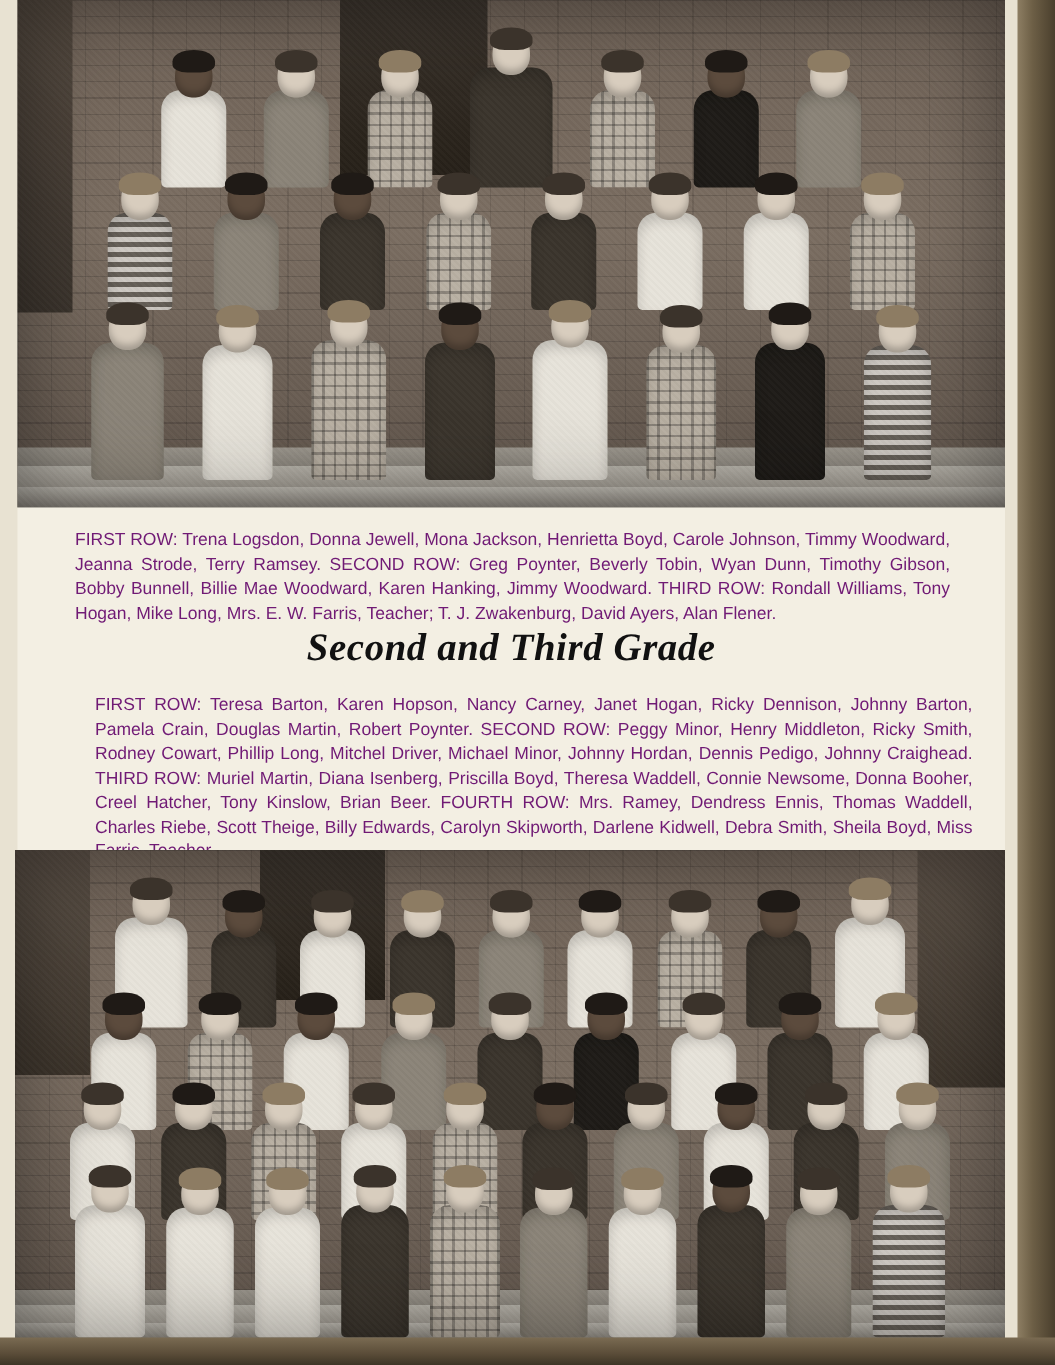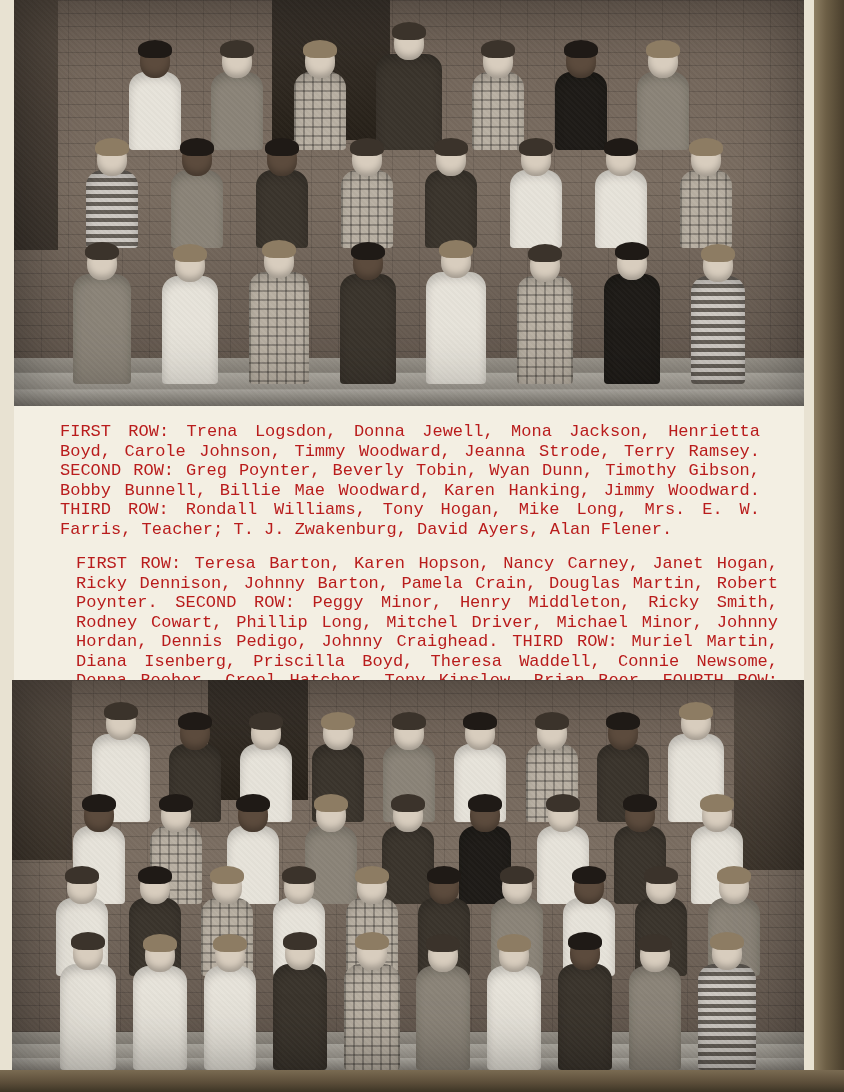--- a/index.html
+++ b/index.html
@@ -169,24 +169,24 @@
   
   .caption-area {
     position: absolute;
     left: 14px;
     top: 406px;
     width: 790px;
     height: 274px;
     background: #f3efe3;
   }
   .caption {
-    font-family: Liberation Mono, monospace;
-    font-size: 17px;
+    font-family: Liberation Sans, sans-serif;
+    font-size: 14px;
     line-height: 19.5px;
-    color: #b91c1c;
+    color: #701a75;
     text-align: justify;
   }
   .cap-top {
     position: absolute;
     left: 46px;
     top: 16px;
     width: 700px;
   }
   .section-title {
     position: absolute;
@@ -369,20 +369,21 @@
       </div>
 
       <div class="photo-grain"></div>
       <div class="photo-vignette"></div>
     </div>
 
     <div class="caption-area">
 
       <div class="caption cap-top">FIRST ROW:  Trena Logsdon, Donna Jewell, Mona Jackson, Henrietta Boyd, Carole Johnson, Timmy Woodward, Jeanna Strode, Terry Ramsey.  SECOND ROW:  Greg Poynter, Beverly Tobin, Wyan Dunn, Timothy Gibson, Bobby Bunnell, Billie Mae Woodward, Karen Hanking, Jimmy Woodward.  THIRD ROW:  Rondall Williams, Tony Hogan, Mike Long, Mrs. E. W. Farris, Teacher; T. J. Zwakenburg, David Ayers, Alan Flener.</div>
 
+      <div class="section-title">Second and Third Grade</div>
 
       <div class="caption cap-bottom">FIRST ROW:  Teresa Barton, Karen Hopson, Nancy Carney, Janet Hogan, Ricky Dennison, Johnny Barton, Pamela Crain, Douglas Martin, Robert Poynter.  SECOND ROW:  Peggy Minor, Henry Middleton, Ricky Smith, Rodney Cowart, Phillip Long, Mitchel Driver, Michael Minor, Johnny Hordan, Dennis Pedigo, Johnny Craighead.  THIRD ROW:  Muriel Martin, Diana Isenberg, Priscilla Boyd, Theresa Waddell, Connie Newsome, Donna Booher, Creel Hatcher, Tony Kinslow, Brian Beer.  FOURTH ROW: Mrs. Ramey, Dendress Ennis, Thomas Waddell, Charles Riebe, Scott Theige, Billy Edwards, Carolyn Skipworth, Darlene Kidwell, Debra Smith, Sheila Boyd, Miss Farris, Teacher.</div>
 
     </div>
 
     <div class="photo photo-bottom">
       <div class="brick"></div>
       <div class="doorway" style="left:196px; top:0; width:100px; height:120px;"></div>
       <div class="doorway" style="left:0px; top:0; width:60px; height:180px; background:linear-gradient(to bottom,#5b5046,#3c342b);"></div>
       <div class="doorway" style="right:0px; top:0; width:70px; height:190px; background:linear-gradient(to bottom,#5b5046,#3c342b);"></div>

